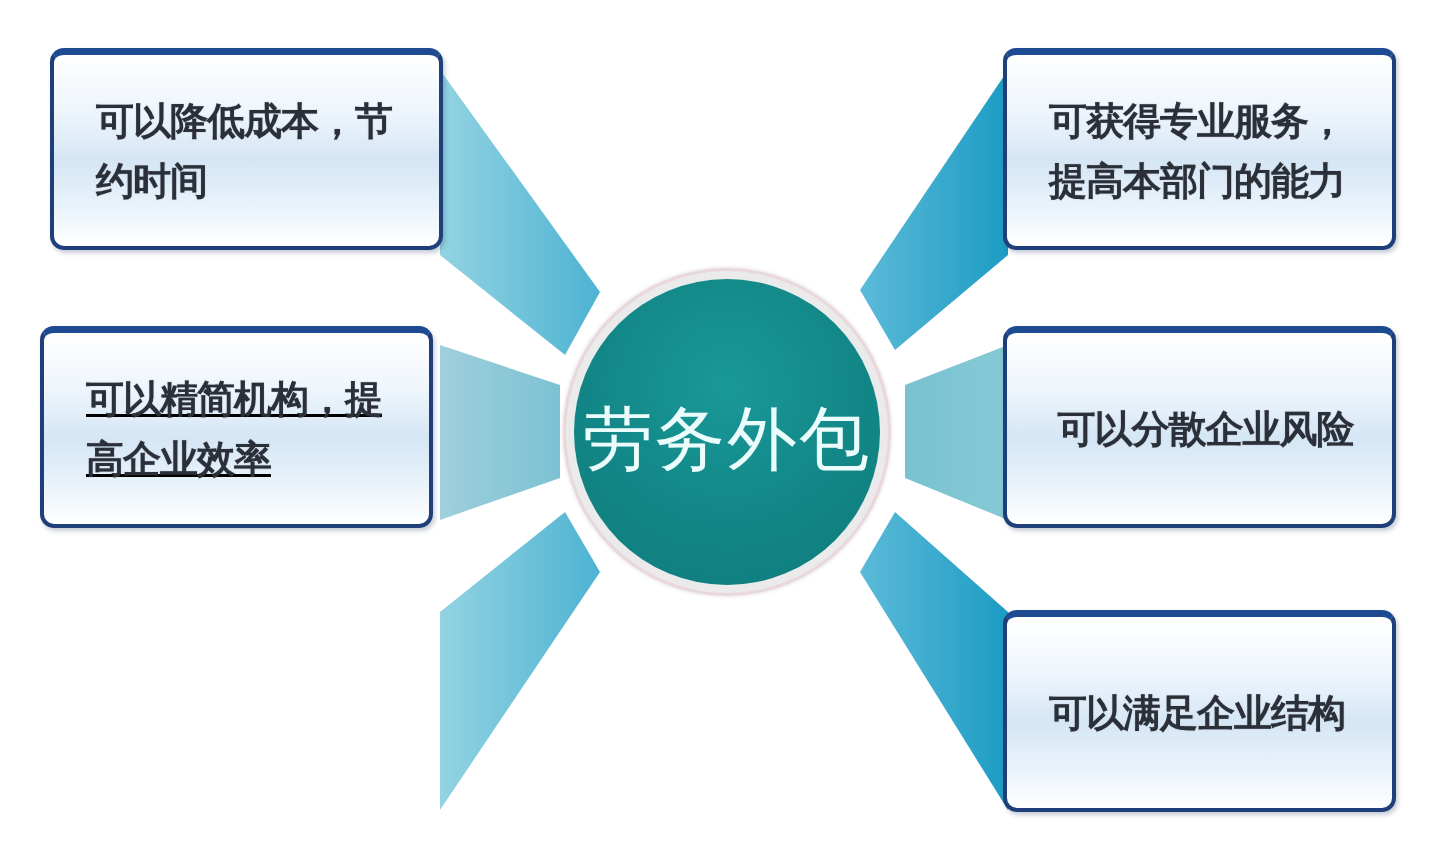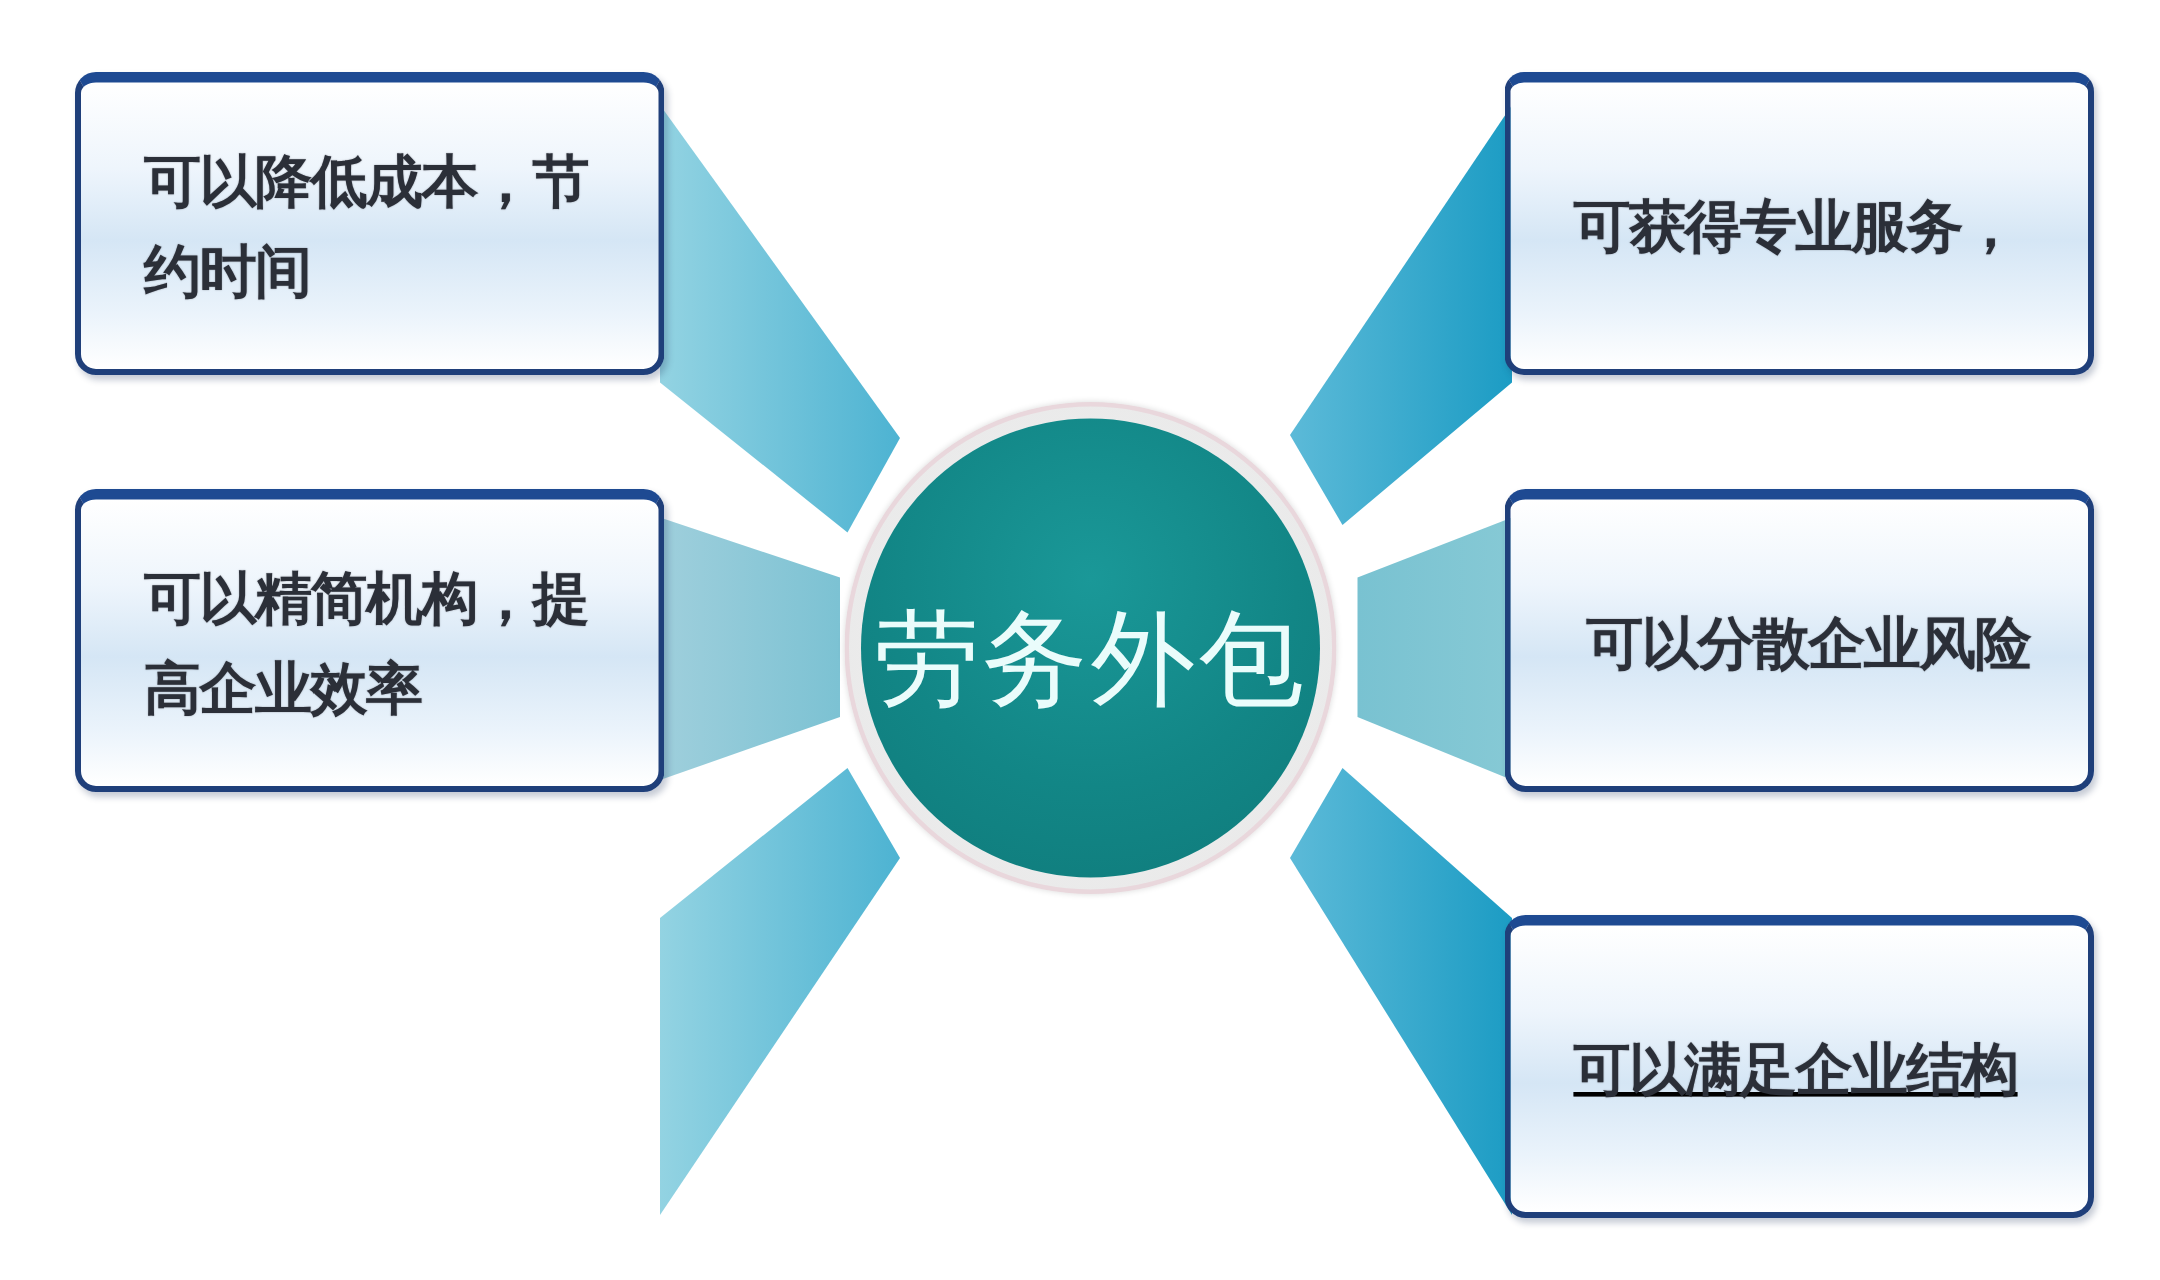--- a/index.html
+++ b/index.html
@@ -110,41 +110,42 @@
     <polygon points="1008,612 1008,810 860,572 895,512" fill="url(#gR)"></polygon>
   </svg>
 
   <div class="box" style="left:50px; top:48px;">
     <div class="box-text">
       <span class="line">可以降低成本，节</span>
       <span class="line">约时间</span>
     </div>
   </div>
 
-  <div class="box" style="left:50px; top:326px;">
+  <div class="box" style="left:40px; top:326px;text-decoration:underline;">
     <div class="box-text">
       <span class="line">可以精简机构，提</span>
       <span class="line">高企业效率</span>
     </div>
   </div>
 
 
   <div class="box" style="left:1003px; top:48px;border-radius:13px;">
     <div class="box-text">
       <span class="line">可获得专业服务，</span>
+      <span class="line">提高本部门的能力</span>
     </div>
   </div>
 
   <div class="box" style="left:1003px; top:326px;justify-content:center;">
     <div class="box-text">
       <span class="line">可以分散企业风险</span>
     </div>
   </div>
 
-  <div class="box" style="left:1003px; top:610px;text-decoration:underline;">
+  <div class="box" style="left:1003px; top:610px;">
     <div class="box-text">
       <span class="line">可以满足企业结构</span>
     </div>
   </div>
 
   <div class="center-ring"></div>
   <div class="center-circle">
     <span class="center-title">劳务外包</span>
   </div>
 

